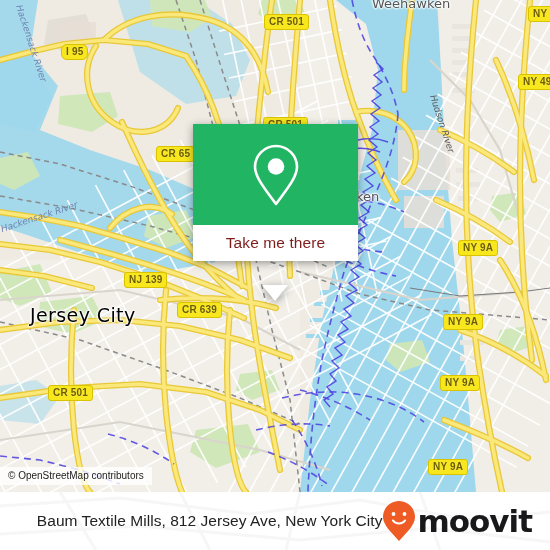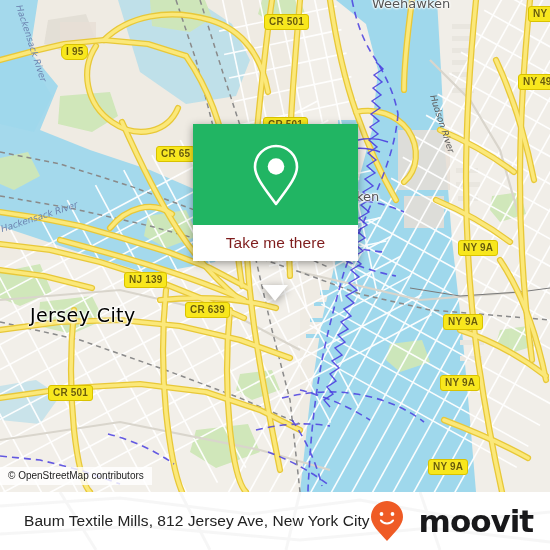--- a/index.html
+++ b/index.html
@@ -68,24 +68,24 @@
   }
 
   
   .footer{
     position:absolute;left:0;top:492px;width:550px;height:58px;
     background:#ffffff;overflow:hidden;
   }
   .footer-wm{position:absolute;left:0;top:-492px;opacity:.13;}
   .footer-inner{
     position:relative;height:58px;display:flex;align-items:center;
-    justify-content:space-between;padding:0 18px 0 24px;box-sizing:border-box;
+    justify-content:flex-end;padding:0 18px 0 24px;box-sizing:border-box;
   }
   .footer-title{font-size:15.5px;color:#222;white-space:nowrap;letter-spacing:.05px;}
-  .brand{display:flex;align-items:center;gap:15px;}
+  .brand{display:flex;align-items:center;gap:1px;}
   .brand-word{font-size:31px;color:#18181a;font-weight:bold;letter-spacing:-1px;
     font-family:"DejaVu Sans", sans-serif;}
 </style>
 </head>
 <body>
 
 <div id="app">
 
   <div class="map">
     <svg id="map-svg" width="550" height="492" viewBox="0 0 550 492" xmlns="http://www.w3.org/2000/svg">
@@ -379,21 +379,21 @@
 
   <div>
     <div class="shield" style="left:264px;top:14px;">CR 501</div>
     <div class="shield" style="left:61px;top:44px;border-radius:6px;">I 95</div>
     <div class="shield" style="left:263px;top:117px;">CR 501</div>
     <div class="shield" style="left:156px;top:146px;">CR 65</div>
     <div class="shield" style="left:528px;top:6px;">NY 4</div>
     <div class="shield" style="left:518px;top:74px;">NY 49</div>
     <div class="shield" style="left:124px;top:224px;margin-top:48px;">NJ 139</div>
     <div class="shield" style="left:458px;top:240px;">NY 9A</div>
-    <div class="shield" style="left:185px;top:302px;">CR 639</div>
+    <div class="shield" style="left:177px;top:302px;">CR 639</div>
     <div class="shield" style="left:443px;top:314px;">NY 9A</div>
     <div class="shield" style="left:440px;top:375px;">NY 9A</div>
     <div class="shield" style="left:48px;top:385px;">CR 501</div>
     <div class="shield" style="left:428px;top:459px;">NY 9A</div>
   </div>
 
   <div class="callout">
     <div class="callout-head">
       <svg width="56" height="66" viewBox="0 0 56 66">
         <path d="M28 4 C16.4 4 7 13.4 7 25 C7 35 17 47 28 62 C39 47 49 35 49 25 C49 13.4 39.6 4 28 4 Z" fill="none" stroke="#ffffff" stroke-width="2.6" stroke-linejoin="round"></path>

